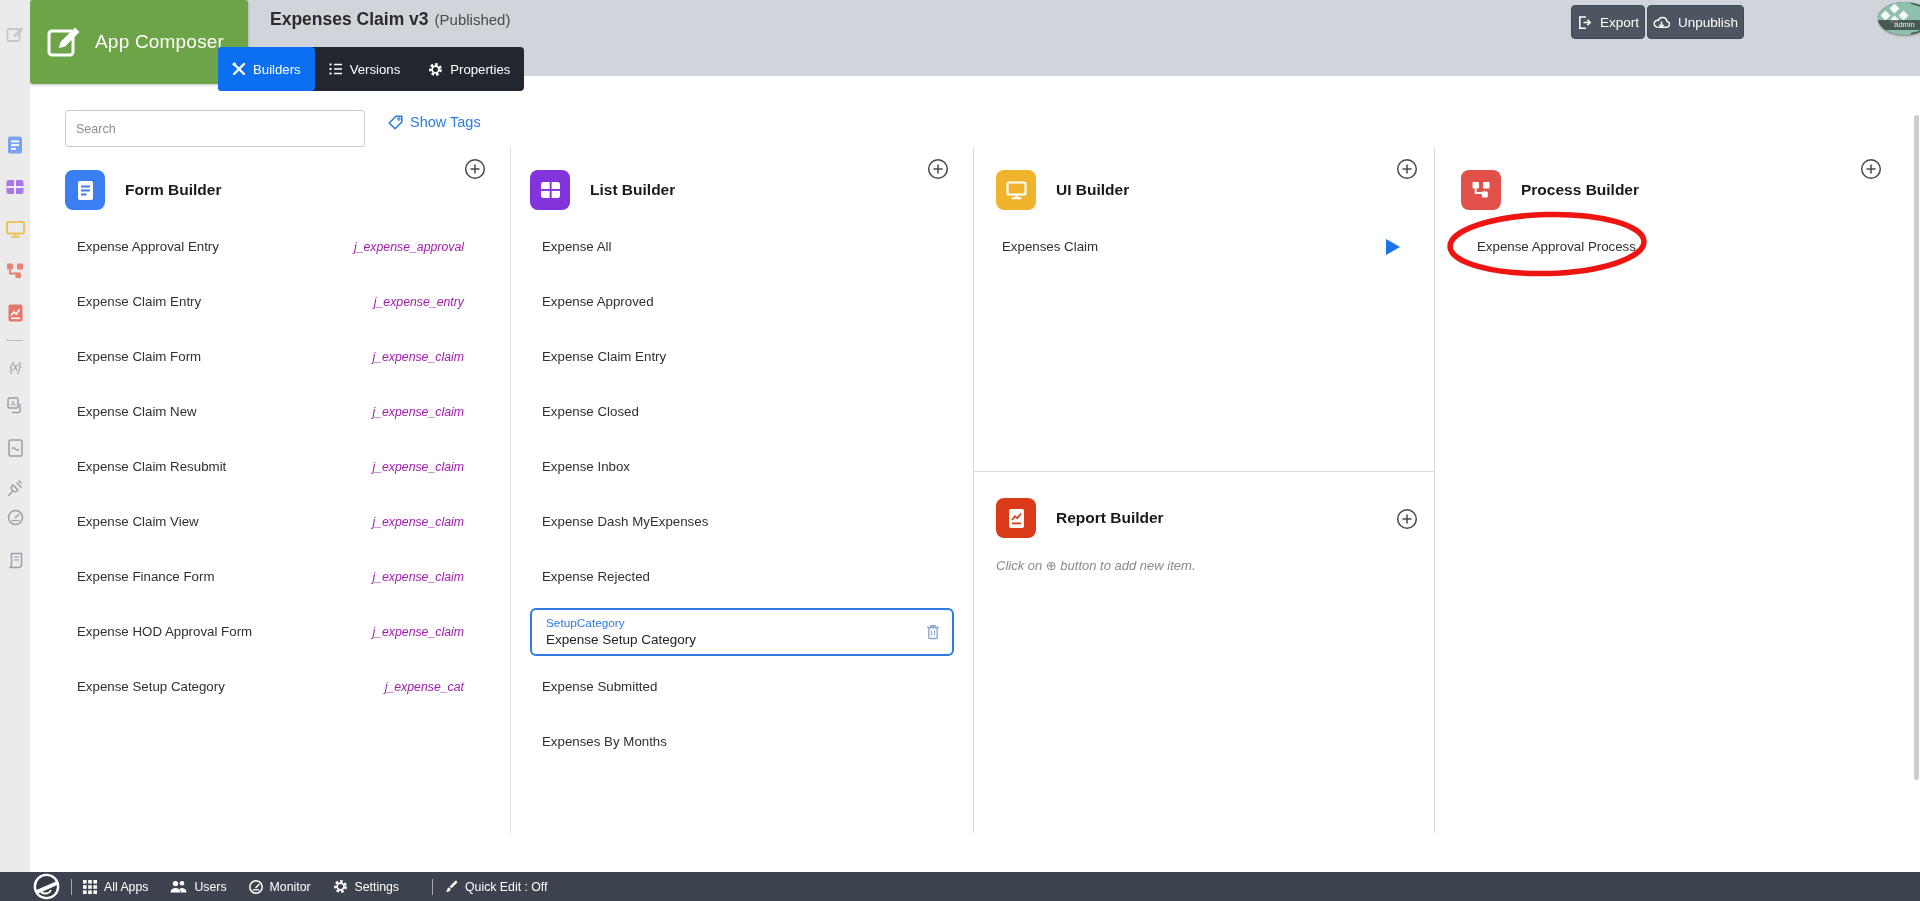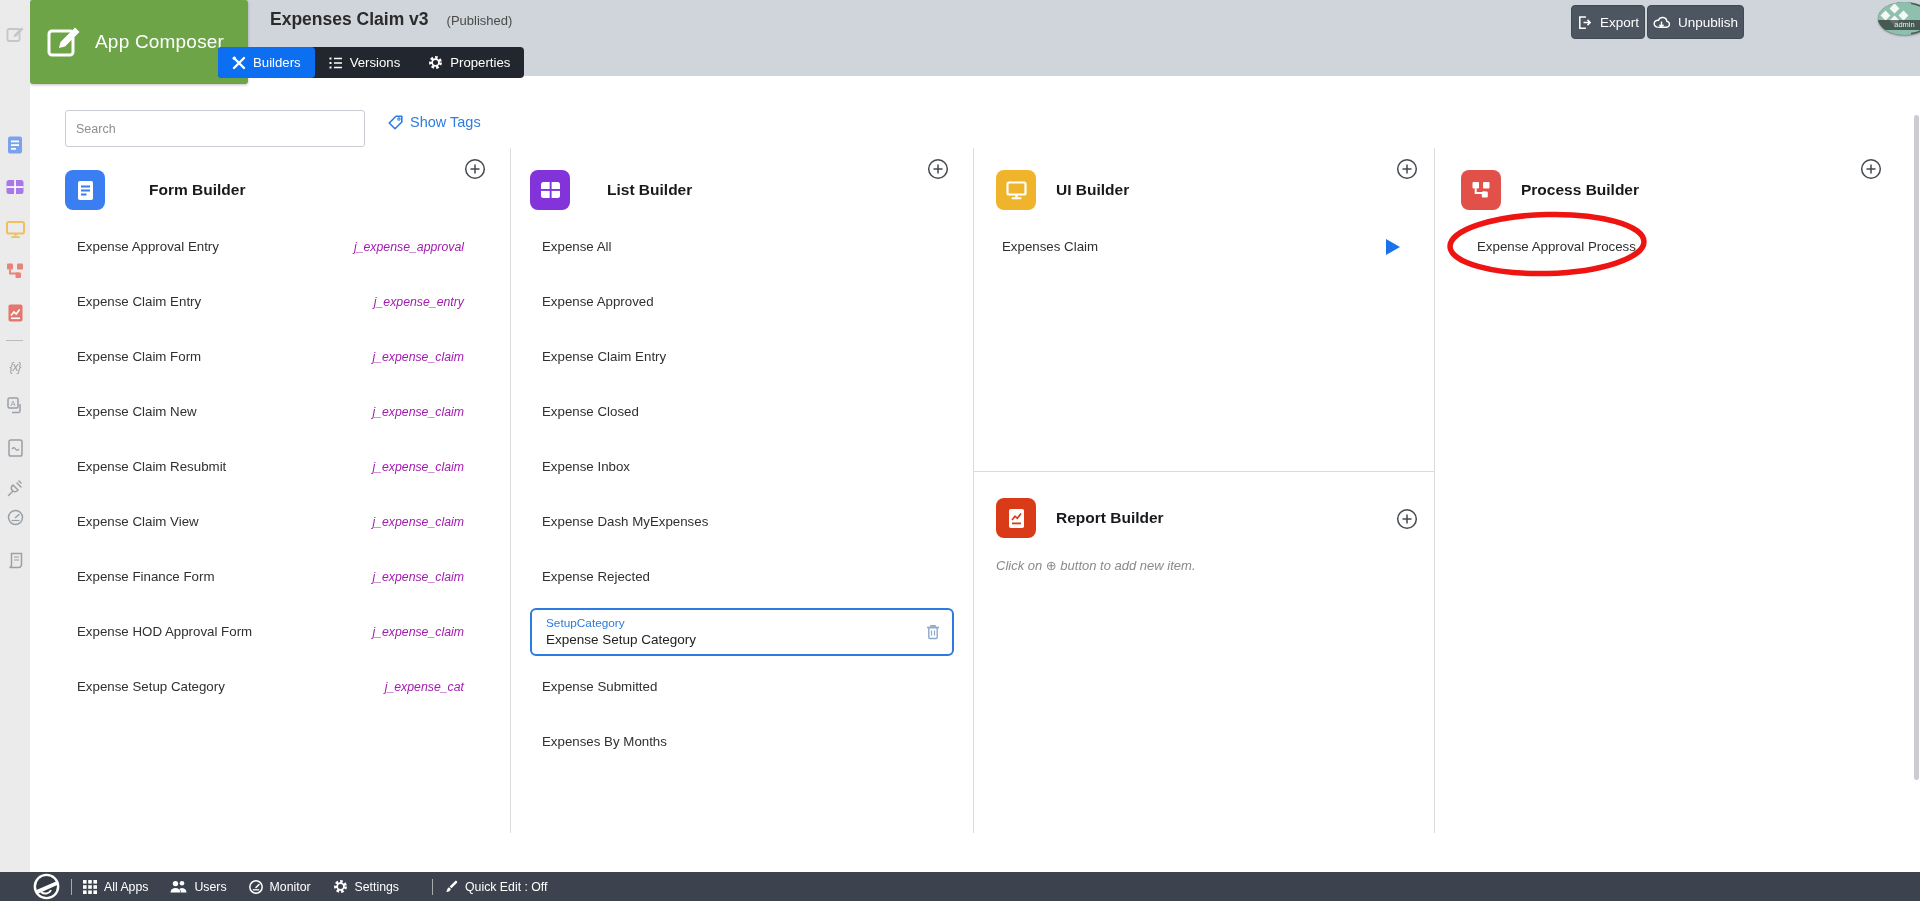--- a/index.html
+++ b/index.html
@@ -12,22 +12,22 @@
   .rail .ricon { position:absolute; left:5px; width:20px; height:20px; display:flex; align-items:center; justify-content:center; }
   .rail .rdivider { position:absolute; left:6px; width:17px; height:0; border-top:1px solid #b9bcbf; }
   .varx { font-size:12px; color:#9aa0a6; font-style:italic; letter-spacing:-1px; }
 
   
   .topbar { position:absolute; left:30px; top:0; right:0; height:76px; background:#d0d5db; z-index:2; }
   .brand { position:absolute; left:0; top:0; width:218px; height:84px; background:#6da448; border-radius:3px;
            display:flex; align-items:center; padding-left:16px; box-shadow:0 1px 3px rgba(0,0,0,.25); }
   .brand-text { color:#fff; font-size:19px; margin-left:12px; letter-spacing:.2px; }
   .proj-title { position:absolute; left:240px; top:9px; font-size:17.5px; font-weight:bold; color:#2b2b2b; }
-  .proj-status { font-size:13px; font-weight:normal; color:#4a4a4a; margin-left:18px; }
-  .tabs { position:absolute; left:188px; top:47px; height:31px; background:#22262e; border-radius:4px; display:flex; align-items:stretch; }
+  .proj-status { font-size:15px; font-weight:normal; color:#4a4a4a; margin-left:6px; }
+  .tabs { position:absolute; left:188px; top:47px; height:44px; background:#22262e; border-radius:4px; display:flex; align-items:stretch; }
   .tab { display:flex; align-items:center; gap:7px; padding:0 14px; color:#fff; font-size:13.2px; border-radius:4px; cursor:pointer; }
   .tab.active { background:#0c6ff2; }
   .btn { position:absolute; top:5px; height:34px; background:#4c5560; border:1px solid #414a54; border-radius:4px;
          color:#fff; font-size:13.5px; display:flex; align-items:center; gap:8px; padding:0 5px; cursor:pointer; }
   .btn-export { left:1541px; } .btn-unpublish { left:1617px; }
   .avatar { position:absolute; left:1848px; top:2px; width:53px; height:33px; border-radius:50%; background:#8fc0ae;
             overflow:hidden; box-shadow:0 0 0 1.5px #4e5a57 inset, 0 1px 2px rgba(0,0,0,.4); cursor:pointer; }
   .avatar .band { position:absolute; left:0; right:0; bottom:5px; height:10px; background:rgba(35,40,38,.68);
                   color:#eaf4ef; font-size:7.5px; text-align:center; line-height:10px; }
 
@@ -45,21 +45,21 @@
   .col-1 { left:3px;    width:478px; border-right:1px solid #dcdcdc; }
   .col-2 { left:481px;  width:463px; border-right:1px solid #dcdcdc; }
   .col-3 { left:944px;  width:461px; border-right:1px solid #dcdcdc; }
   .col-4 { left:1405px; width:485px; }
   .col-header { position:absolute; top:22px; left:0; right:0; display:flex; align-items:center; }
   .icon-sq { width:40px; height:40px; border-radius:8px; display:flex; align-items:center; justify-content:center; flex:none; }
   .sq-form { background:#3b7ef2; } .sq-list { background:#8233d9; } .sq-ui { background:#f0b42c; }
   .sq-process { background:#e2504a; } .sq-report { background:#d93a18; }
   .col-title { font-size:15.5px; font-weight:bold; color:#17191c; margin-left:20px; }
   .plus-btn { position:absolute; right:24px; top:10px; width:22px; height:22px; background:none; border:none; cursor:pointer; padding:0; }
-  .hd-1 { padding-left:32px;gap:24px; } .hd-2 { padding-left:19px;gap:17px; } .hd-3 { padding-left:22px; } .hd-4 { padding-left:26px; }
+  .hd-1 { padding-left:32px; } .hd-2 { padding-left:19px; } .hd-3 { padding-left:22px; } .hd-4 { padding-left:26px; }
   .rows { position:absolute; top:71px; left:0; right:0; }
   .row { height:55px; display:flex; align-items:center; justify-content:space-between; cursor:pointer; }
   .row-label { font-size:13.3px; color:#303030; }
   .row-id { font-size:12.3px; color:#a21caf; font-style:italic; }
   .pad-1 { padding:0 46px 0 44px; } .pad-2 { padding:0 20px 0 31px; } .pad-3 { padding:0 34px 0 28px; } .pad-4 { padding:0 20px 0 42px; }
 
   .sel-box { width:424px; height:48px; margin:4px 0 3px 19px; border:2px solid #2d7be0; border-radius:6px;
              display:flex; align-items:center; justify-content:space-between; padding:0 12px 0 14px; cursor:pointer; background:#fff; }
   .sel-id { font-size:11.8px; color:#2d7be0; line-height:15px; }
   .sel-name { font-size:13.5px; color:#222; line-height:17px; }

